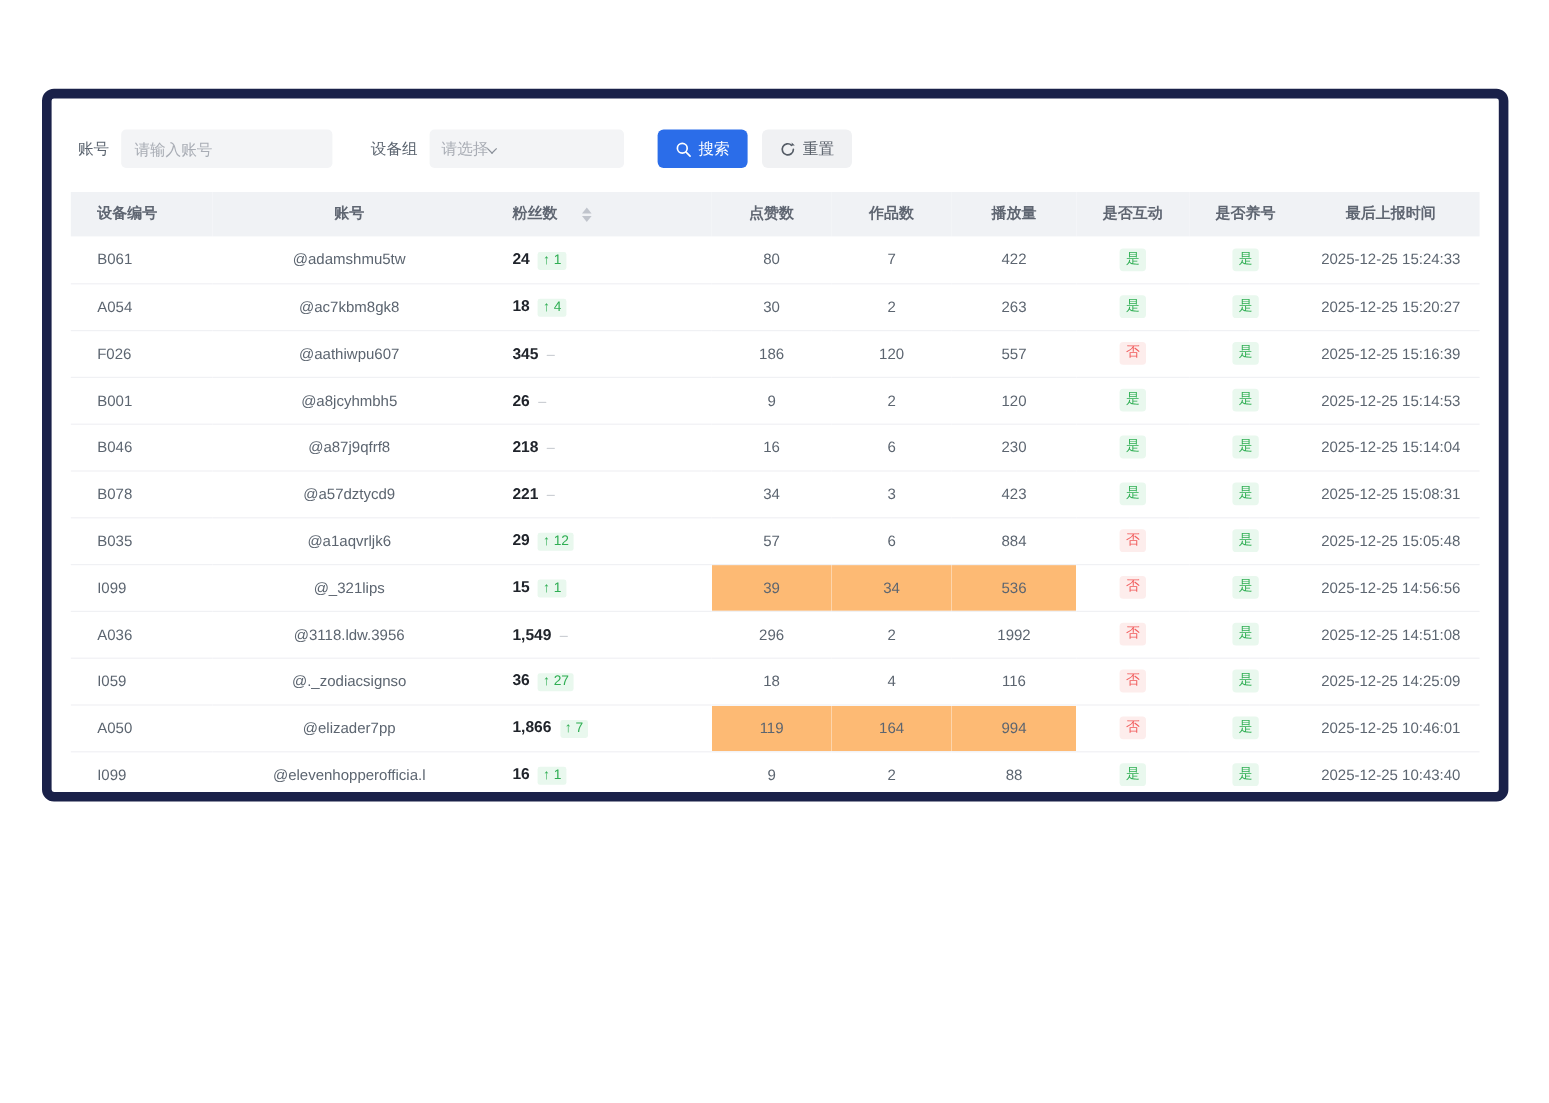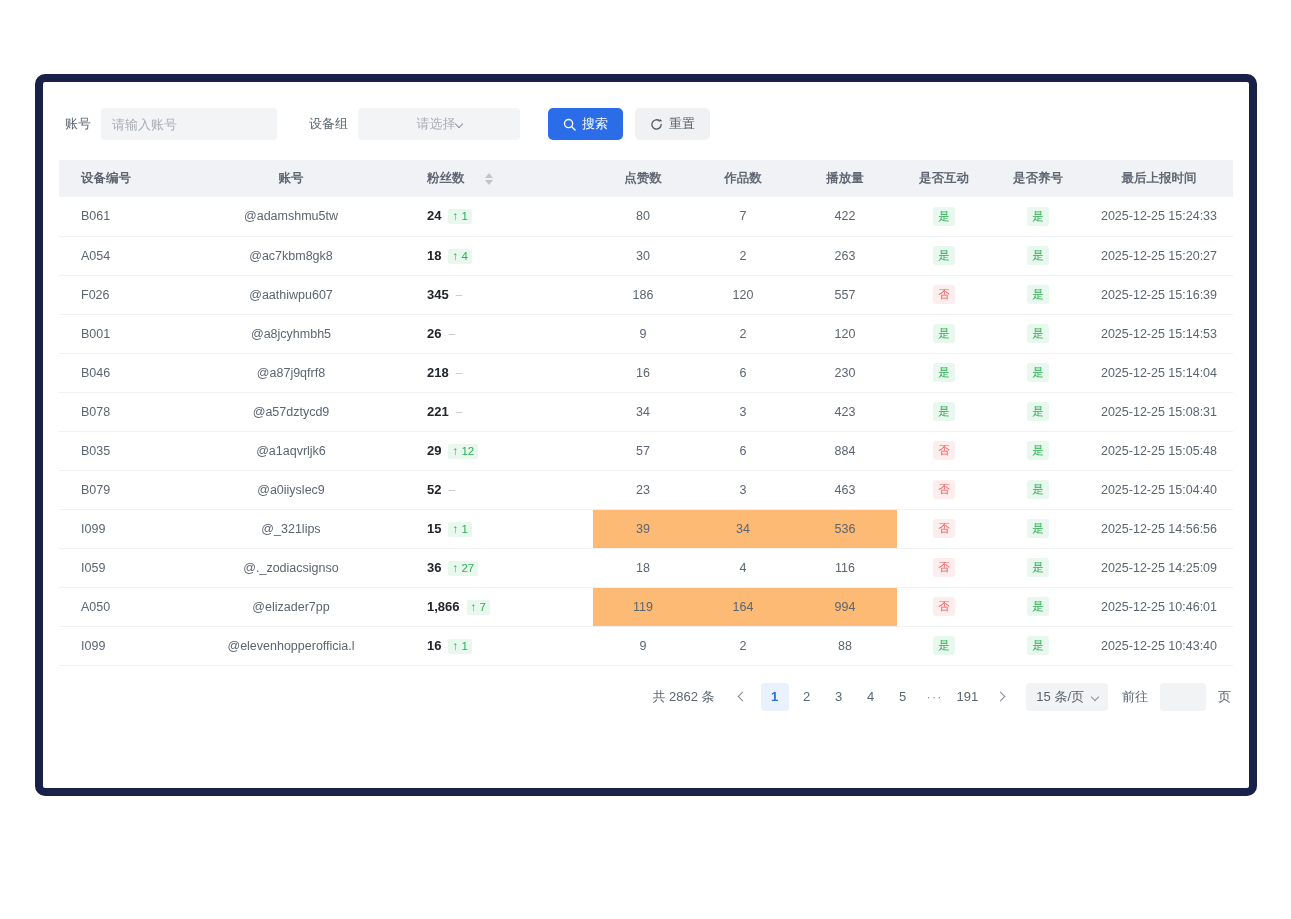--- a/index.html
+++ b/index.html
@@ -1,30 +1,30 @@
 <!DOCTYPE html>
 <html><head>
 <meta charset="utf-8">
 <style>
   * { margin:0; padding:0; box-sizing:border-box; }
   html,body { width:1291px; height:919px; background:#ffffff;
     font-family:"Liberation Sans","DejaVu Sans",sans-serif; }
-  .frame { position:absolute; left:35px; top:74px; width:1222px; height:722px;
+  .frame { position:absolute; left:35px; top:74px; width:1222px; height:594px;
     background:#ffffff; border:8px solid #1a2149; border-radius:10px;
     padding:0 16px; overflow:hidden; }
 
   
   .form-row { display:flex; align-items:center; margin:26px 0 20px 6px; height:32px; }
   .form-label { font-size:13px; color:#5c6570; margin-right:10px; }
   .txt-input { width:176px; height:32px; background:#f3f4f6; border:none; border-radius:4px;
     padding:0 11px; font-size:13px; color:#303133; outline:none;
     font-family:"Liberation Sans","DejaVu Sans",sans-serif; }
   .txt-input::placeholder { color:#a9adb5; }
   .sel-box { width:162px; height:32px; background:#f3f4f6; border-radius:4px;
-    display:flex; align-items:center; justify-content:center; padding:0 10px;
+    display:flex; align-items:center; justify-content:flex-start; padding:0 10px;
     font-size:13px; color:#a9adb5; cursor:pointer; }
   .gap-lg { margin-left:32px; }
   .btn { height:32px; display:inline-flex; align-items:center; gap:6px; border:none;
     border-radius:5px; font-size:13px; padding:0 15px; cursor:pointer;
     font-family:Liberation Sans, sans-serif; }
   .btn-primary { background:#2b6de9; color:#fff; margin-left:28px; }
   .btn-plain { background:#f0f1f3; color:#555c66; margin-left:12px; }
 
   
   table.grid { width:100%; border-collapse:collapse; table-layout:fixed; }
@@ -203,40 +203,40 @@
           <td>@a1aqvrljk6</td>
           <td class="al-left"><span class="fans-num">29</span><span class="delta-pill">↑ 12</span></td>
           <td>57</td>
           <td>6</td>
           <td>884</td>
           <td><span class="badge no">否</span></td>
           <td><span class="badge yes">是</span></td>
           <td>2025-12-25 15:05:48</td>
         </tr>
         <tr>
-          <td class="al-left">B079</td>
-          <td>@a0iiyslec9</td>
-          <td class="al-left"><span class="fans-num">52</span><span class="delta-dash">–</span></td>
-          <td>23</td>
-          <td>3</td>
-          <td>463</td>
-          <td><span class="badge no">否</span></td>
-          <td><span class="badge yes">是</span></td>
-          <td>2025-12-25 15:04:40</td>
-        </tr>
-        <tr>
           <td class="al-left">I099</td>
           <td>@_321lips</td>
           <td class="al-left"><span class="fans-num">15</span><span class="delta-pill">↑ 1</span></td>
           <td class="hl">39</td>
           <td class="hl">34</td>
           <td class="hl">536</td>
           <td><span class="badge no">否</span></td>
           <td><span class="badge yes">是</span></td>
           <td>2025-12-25 14:56:56</td>
+        </tr>
+        <tr>
+          <td class="al-left">A036</td>
+          <td>@3118.ldw.3956</td>
+          <td class="al-left"><span class="fans-num">1,549</span><span class="delta-dash">–</span></td>
+          <td>296</td>
+          <td>2</td>
+          <td>1992</td>
+          <td><span class="badge no">否</span></td>
+          <td><span class="badge yes">是</span></td>
+          <td>2025-12-25 14:51:08</td>
         </tr>
         <tr>
           <td class="al-left">I059</td>
           <td>@._zodiacsignso</td>
           <td class="al-left"><span class="fans-num">36</span><span class="delta-pill">↑ 27</span></td>
           <td>18</td>
           <td>4</td>
           <td>116</td>
           <td><span class="badge no">否</span></td>
           <td><span class="badge yes">是</span></td>

